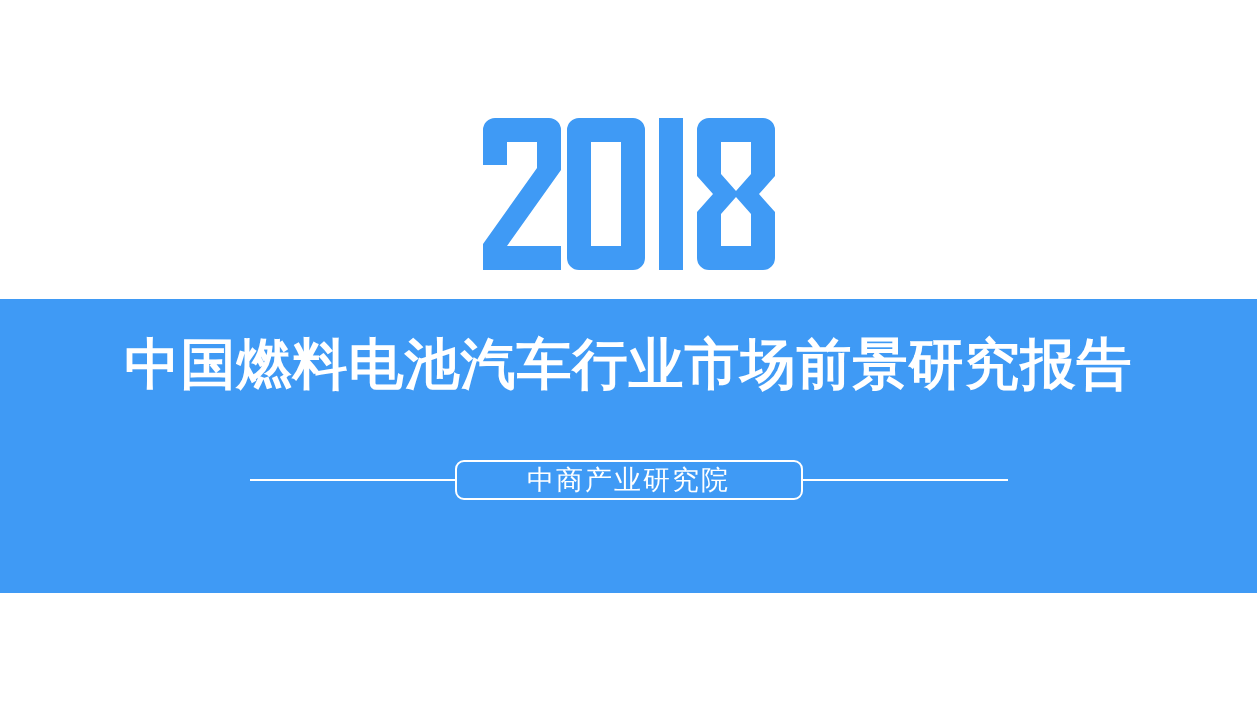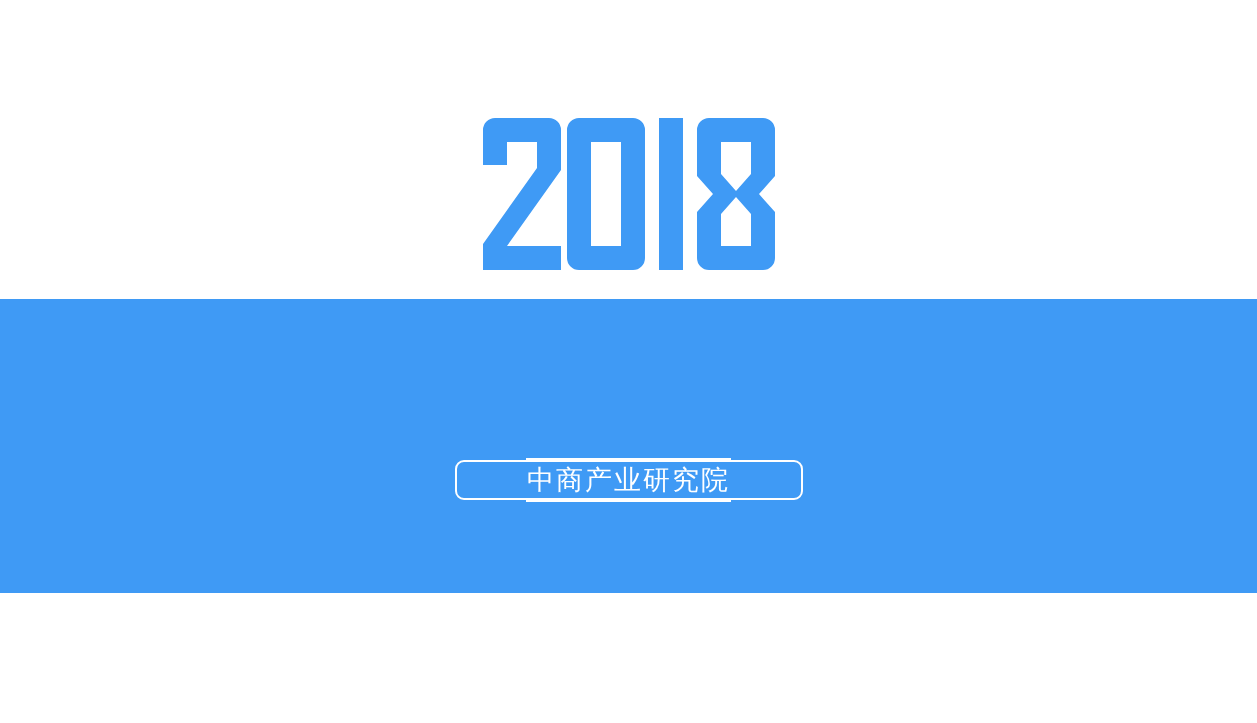--- a/index.html
+++ b/index.html
@@ -80,21 +80,20 @@
   
   .publisher-row {
     position: absolute;
     left: 0;
     top: 452px;
     width: 1257px;
     height: 56px;
     display: flex;
     align-items: center;
     justify-content: center;
-    flex-direction: column;
   }
   .rule {
     height: 2px;
     background: #ffffff;
     width: 205px;
     flex: 0 0 auto;
   }
   .rule.left  { margin-right: 0px; }
   .rule.right { margin-left: 0px; }
 
@@ -155,20 +154,21 @@
                M24 24 V56 L39 73 L54 56 V24 Z
                M24 96 V128 H54 V96 L39 79 Z"></path>
         </svg>
       </span>
 
     </div>
   </div>
 
   <div class="band"></div>
 
+  <div class="band-title">中国燃料电池汽车行业市场前景研究报告</div>
 
   <div class="publisher-row">
     <span class="rule left"></span>
     <span class="publisher-box">
       <span class="publisher-text">中商产业研究院</span>
     </span>
     <span class="rule right"></span>
   </div>
 
 </div>

